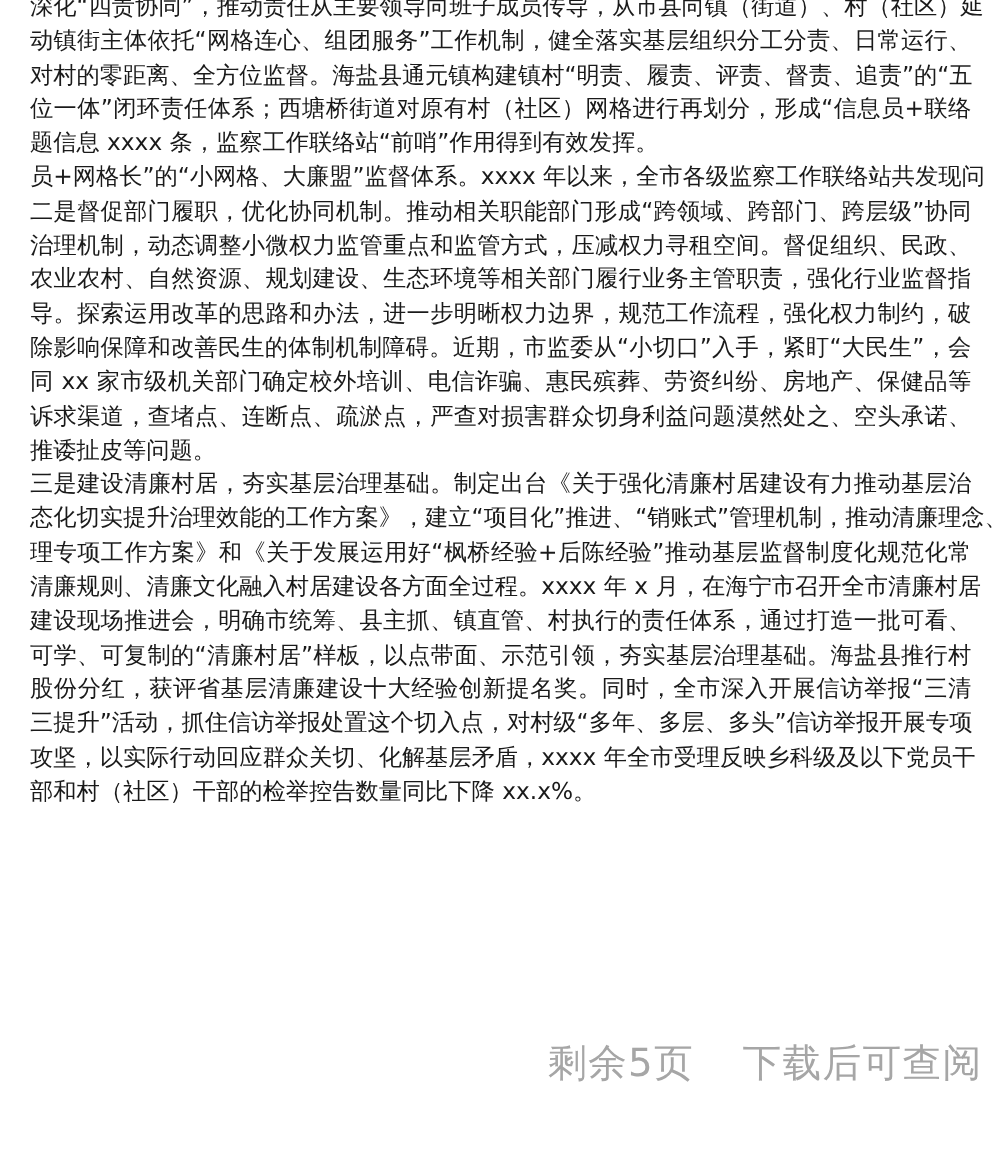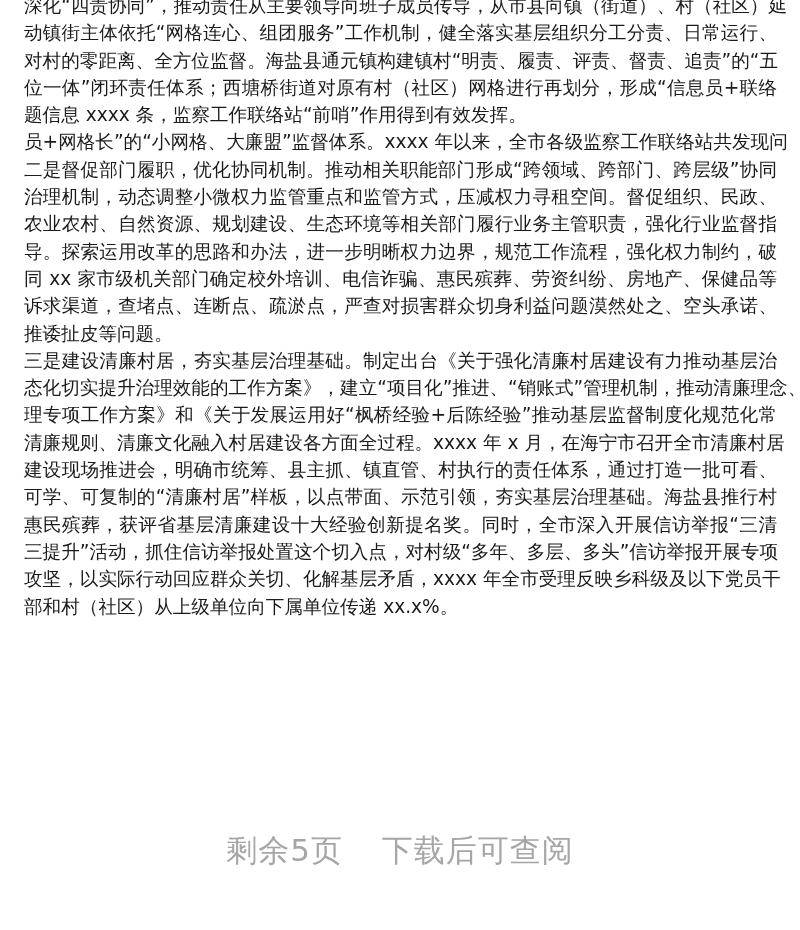--- a/index.html
+++ b/index.html
@@ -16,21 +16,21 @@
     display: block;
     height: 27.3px; line-height: 27.3px;
     font-size: 18.6px; color: #1a1a1a;
     white-space: nowrap;
     text-align: justify; text-align-last: justify;
     letter-spacing: 0;
   }
   .line.last { text-align-last: left; }
   .more {
     position: absolute; left: 0; right: 0; top: 830px;
-    text-align: center; font-size: 31px; color: #a6a6a6;
+    text-align: right; font-size: 31px; color: #a6a6a6;
     letter-spacing: 1px;
   }
   .more span { margin: 0 14px; }
 </style>
 </head>
 <body>
 
 <div class="page">
   <div>
     <span class="line">深化“四责协同”，推动责任从主要领导向班子成员传导，从市县向镇（街道）、村（社区）延</span>
@@ -38,34 +38,35 @@
     <span class="line">对村的零距离、全方位监督。海盐县通元镇构建镇村“明责、履责、评责、督责、追责”的“五</span>
     <span class="line">位一体”闭环责任体系；西塘桥街道对原有村（社区）网格进行再划分，形成“信息员+联络</span>
     <span class="line last">题信息 xxxx 条，监察工作联络站“前哨”作用得到有效发挥。</span>
     <span class="line">员+网格长”的“小网格、大廉盟”监督体系。xxxx 年以来，全市各级监察工作联络站共发现问</span>
   </div>
   <div>
     <span class="line">二是督促部门履职，优化协同机制。推动相关职能部门形成“跨领域、跨部门、跨层级”协同</span>
     <span class="line">治理机制，动态调整小微权力监管重点和监管方式，压减权力寻租空间。督促组织、民政、</span>
     <span class="line">农业农村、自然资源、规划建设、生态环境等相关部门履行业务主管职责，强化行业监督指</span>
     <span class="line">导。探索运用改革的思路和办法，进一步明晰权力边界，规范工作流程，强化权力制约，破</span>
+    <span class="line">除影响保障和改善民生的体制机制障碍。近期，市监委从“小切口”入手，紧盯“大民生”，会</span>
     <span class="line">同 xx 家市级机关部门确定校外培训、电信诈骗、惠民殡葬、劳资纠纷、房地产、保健品等</span>
     <span class="line">诉求渠道，查堵点、连断点、疏淤点，严查对损害群众切身利益问题漠然处之、空头承诺、</span>
     <span class="line last">推诿扯皮等问题。</span>
   </div>
   <div>
     <span class="line">三是建设清廉村居，夯实基层治理基础。制定出台《关于强化清廉村居建设有力推动基层治</span>
     <span class="line">态化切实提升治理效能的工作方案》，建立“项目化”推进、“销账式”管理机制，推动清廉理念、</span>
     <span class="line">理专项工作方案》和《关于发展运用好“枫桥经验+后陈经验”推动基层监督制度化规范化常</span>
     <span class="line">清廉规则、清廉文化融入村居建设各方面全过程。xxxx 年 x 月，在海宁市召开全市清廉村居</span>
     <span class="line">建设现场推进会，明确市统筹、县主抓、镇直管、村执行的责任体系，通过打造一批可看、</span>
     <span class="line">可学、可复制的“清廉村居”样板，以点带面、示范引领，夯实基层治理基础。海盐县推行村</span>
-    <span class="line">惠民殡葬，获评省基层清廉建设十大经验创新提名奖。同时，全市深入开展信访举报“三清</span>
+    <span class="line">股份分红，获评省基层清廉建设十大经验创新提名奖。同时，全市深入开展信访举报“三清</span>
     <span class="line">三提升”活动，抓住信访举报处置这个切入点，对村级“多年、多层、多头”信访举报开展专项</span>
     <span class="line">攻坚，以实际行动回应群众关切、化解基层矛盾，xxxx 年全市受理反映乡科级及以下党员干</span>
-    <span class="line last">部和村（社区）从上级单位向下属单位传递 xx.x%。</span>
+    <span class="line last">部和村（社区）干部的检举控告数量同比下降 xx.x%。</span>
   </div>
 </div>
 
 <div class="more">
   <span>剩余5页</span>
   <span>下载后可查阅</span>
 </div>
 
 </body></html>

